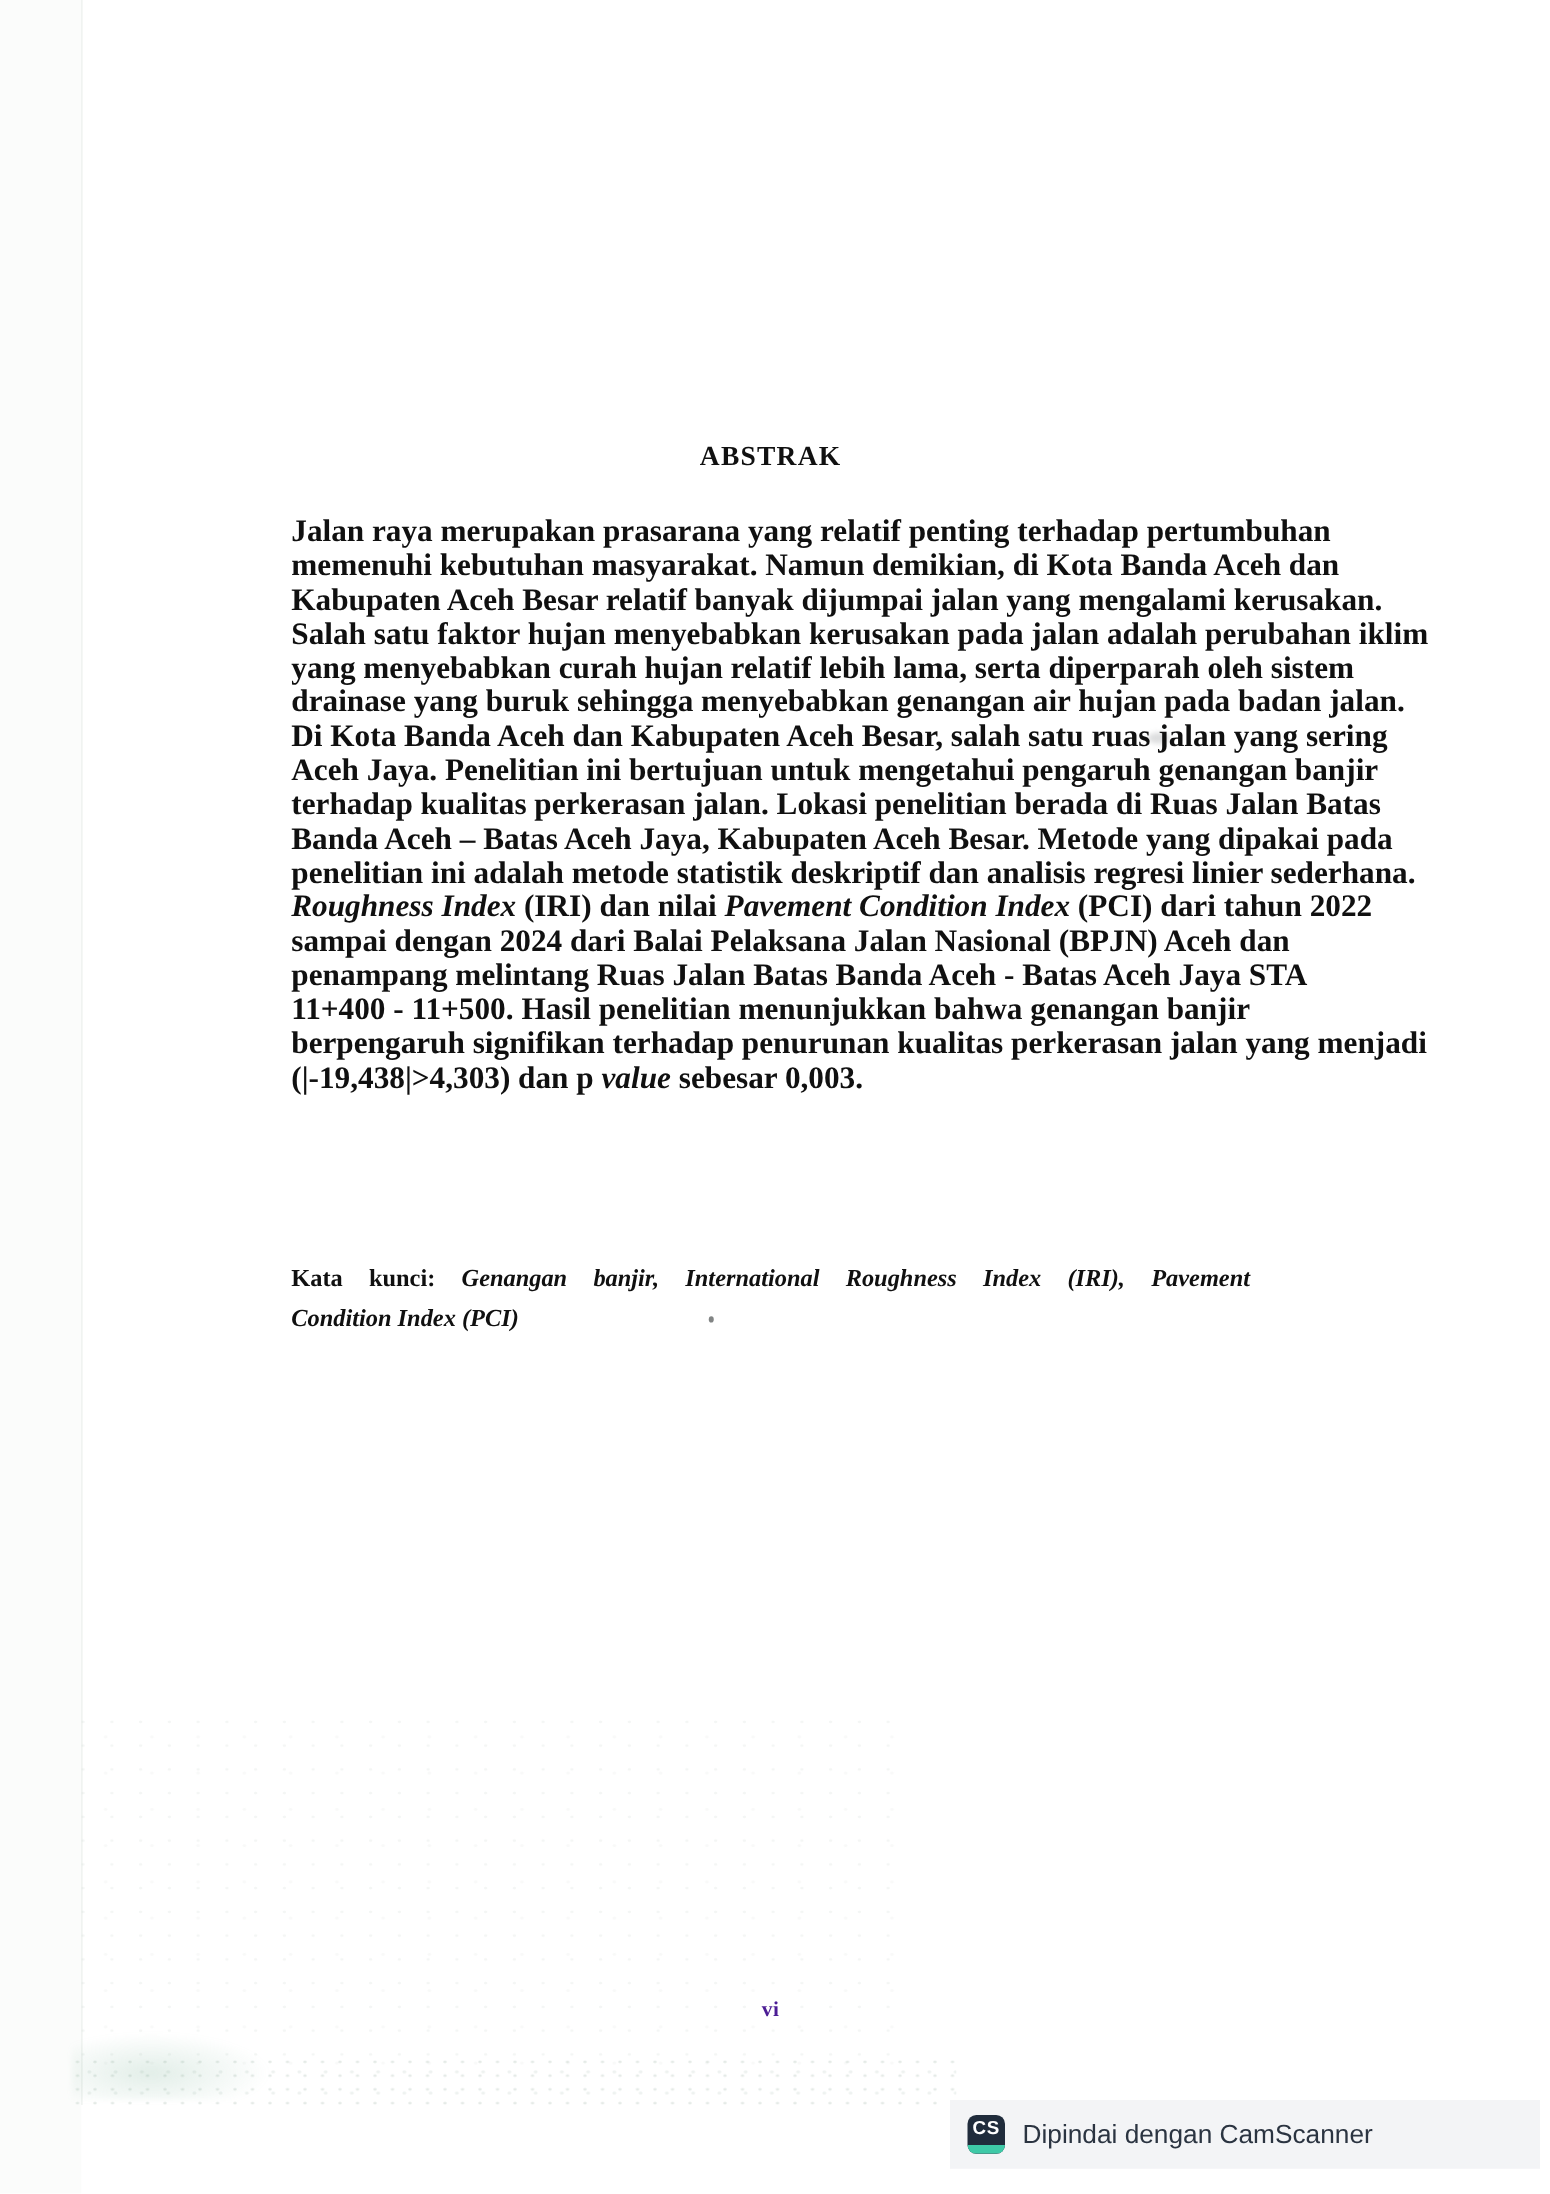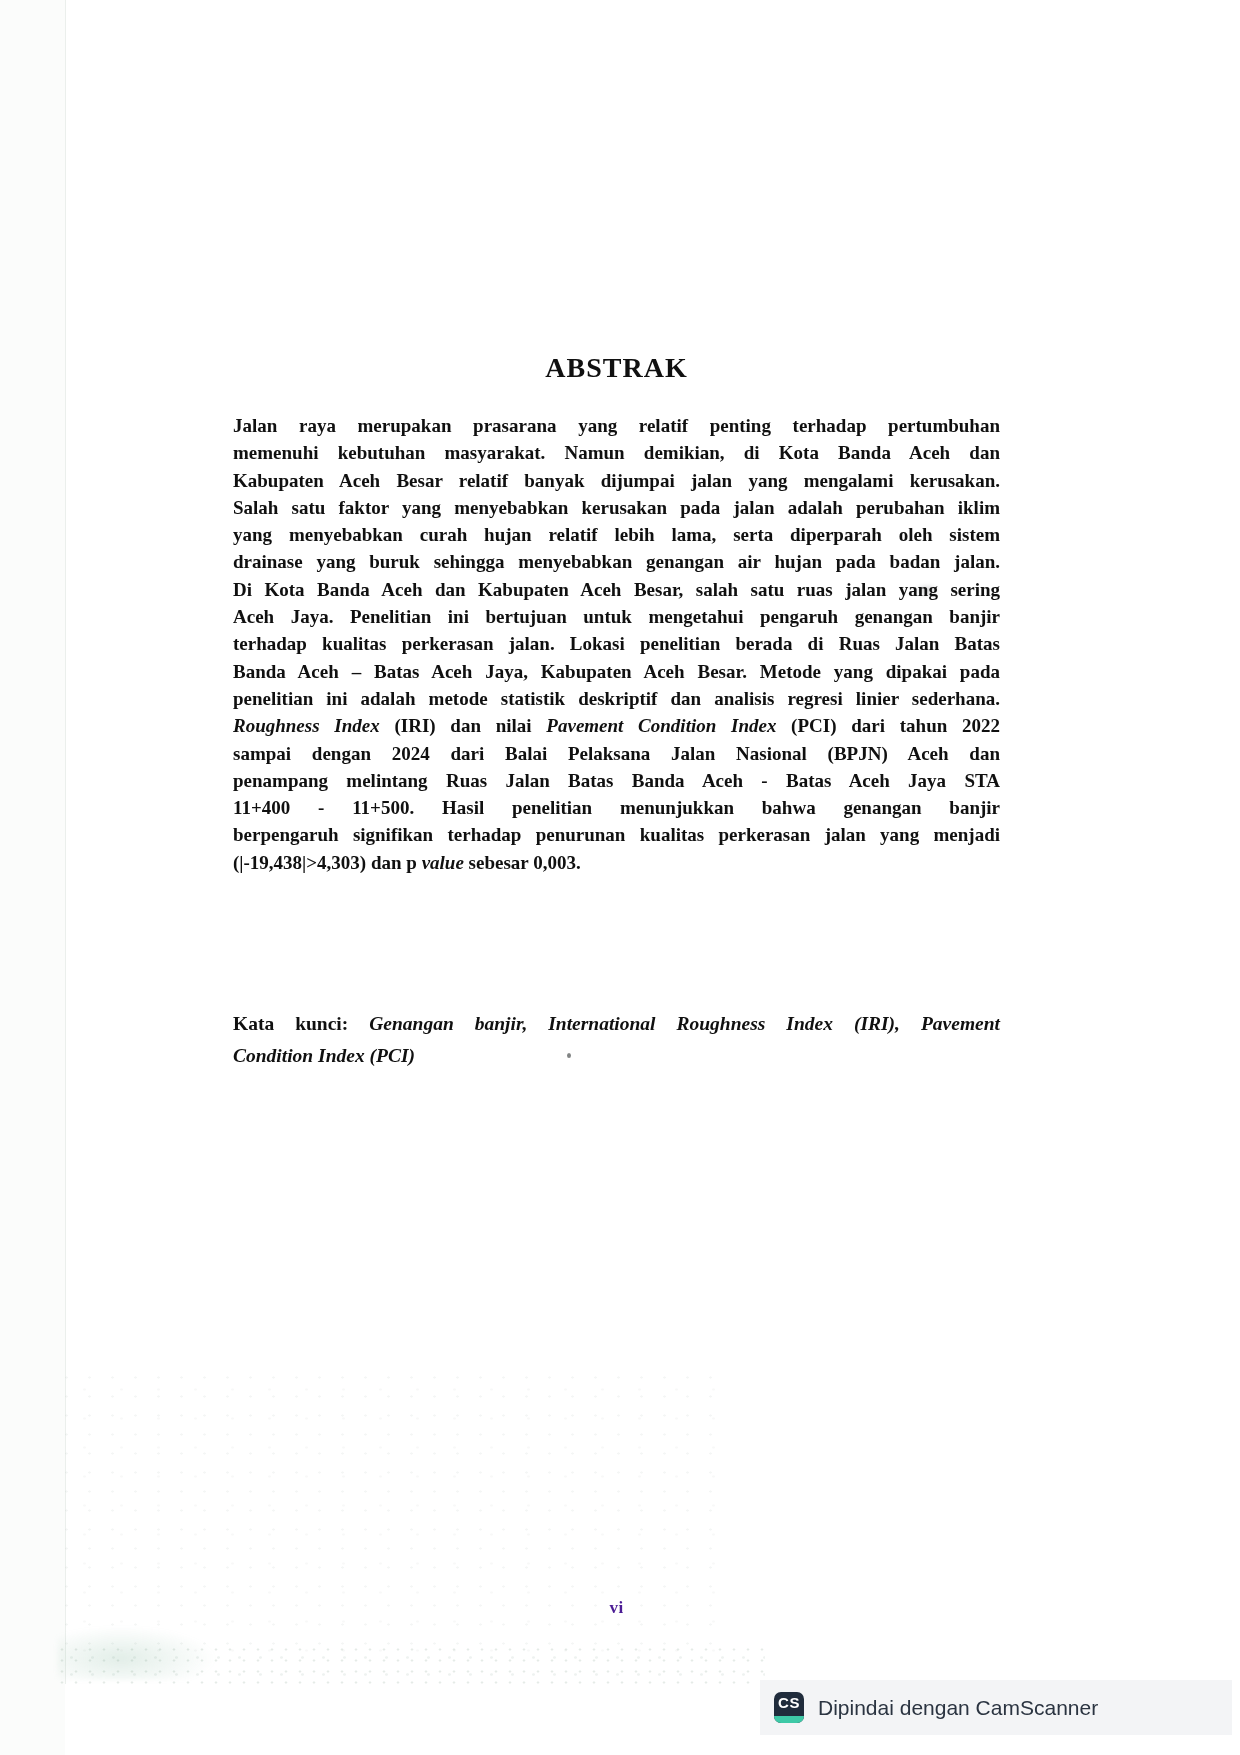--- a/index.html
+++ b/index.html
@@ -22,23 +22,23 @@
   .corner-blob{position:absolute;left:57px;top:1626px;width:160px;height:54px;
     background:radial-gradient(ellipse at 40% 60%, rgba(110,170,140,.20), transparent 70%);
     filter:blur(2px);}
   .smudge{position:absolute;left:918px;top:586px;width:18px;height:9px;border-radius:50%;
     background:rgba(128,134,138,.28);filter:blur(2px);}
   .ink-dot{position:absolute;left:567px;top:1053px;width:4px;height:5px;border-radius:50%;
     background:#6b6f6e;opacity:.85;}
 
   
   .title{position:absolute;left:233px;top:352px;width:767px;text-align:center;
-    font-weight:bold;font-size:28px;letter-spacing:1px;color:#101010;}
+    font-weight:bold;font-size:22px;letter-spacing:1px;color:#101010;}
   .body-block{position:absolute;left:233px;top:412px;width:767px;
-    font-weight:bold;font-size:19px;line-height:27.3px;color:#101010;}
+    font-weight:bold;font-size:25px;line-height:27.3px;color:#101010;}
   .kw-block{position:absolute;left:233px;top:1008px;width:767px;
     font-weight:bold;font-size:19.5px;line-height:32px;color:#101010;}
   .tline{white-space:nowrap;text-align:justify;text-align-last:justify;}
   .tline-last{text-align-last:left;}
   .it{font-style:italic;}
 
   .pagenum{position:absolute;left:233px;top:1598px;width:767px;text-align:center;
     font-weight:bold;font-size:17px;color:#4c1d95;letter-spacing:.5px;}
 
   
@@ -64,21 +64,21 @@
   <div class="corner-blob"></div>
   <div class="smudge"></div>
   <div class="ink-dot"></div>
 
   <div class="title">ABSTRAK</div>
 
   <div class="body-block">
       <div class="tline"><span>Jalan raya merupakan prasarana yang relatif penting terhadap pertumbuhan</span></div>
       <div class="tline"><span>memenuhi kebutuhan masyarakat. Namun demikian, di Kota Banda Aceh dan</span></div>
       <div class="tline"><span>Kabupaten Aceh Besar relatif banyak dijumpai jalan yang mengalami kerusakan.</span></div>
-      <div class="tline"><span>Salah satu faktor yang menyebabkan kerusakan pada jalan adalah perubahan iklim</span></div>
+      <div class="tline"><span>Salah satu faktor hujan menyebabkan kerusakan pada jalan adalah perubahan iklim</span></div>
       <div class="tline"><span>yang menyebabkan curah hujan relatif lebih lama, serta diperparah oleh sistem</span></div>
       <div class="tline"><span>drainase yang buruk sehingga menyebabkan genangan air hujan pada badan jalan.</span></div>
       <div class="tline"><span>Di Kota Banda Aceh dan Kabupaten Aceh Besar, salah satu ruas jalan yang sering</span></div>
       <div class="tline"><span>Aceh Jaya. Penelitian ini bertujuan untuk mengetahui pengaruh genangan banjir</span></div>
       <div class="tline"><span>terhadap kualitas perkerasan jalan. Lokasi penelitian berada di Ruas Jalan Batas</span></div>
       <div class="tline"><span>Banda Aceh – Batas Aceh Jaya, Kabupaten Aceh Besar. Metode yang dipakai pada</span></div>
       <div class="tline"><span>penelitian ini adalah metode statistik deskriptif dan analisis regresi linier sederhana.</span></div>
       <div class="tline"><span class="it">Roughness Index</span><span> (IRI) dan nilai </span><span class="it">Pavement Condition Index</span><span> (PCI) dari tahun 2022</span></div>
       <div class="tline"><span>sampai dengan 2024 dari Balai Pelaksana Jalan Nasional (BPJN) Aceh dan</span></div>
       <div class="tline"><span>penampang melintang Ruas Jalan Batas Banda Aceh - Batas Aceh Jaya STA</span></div>

